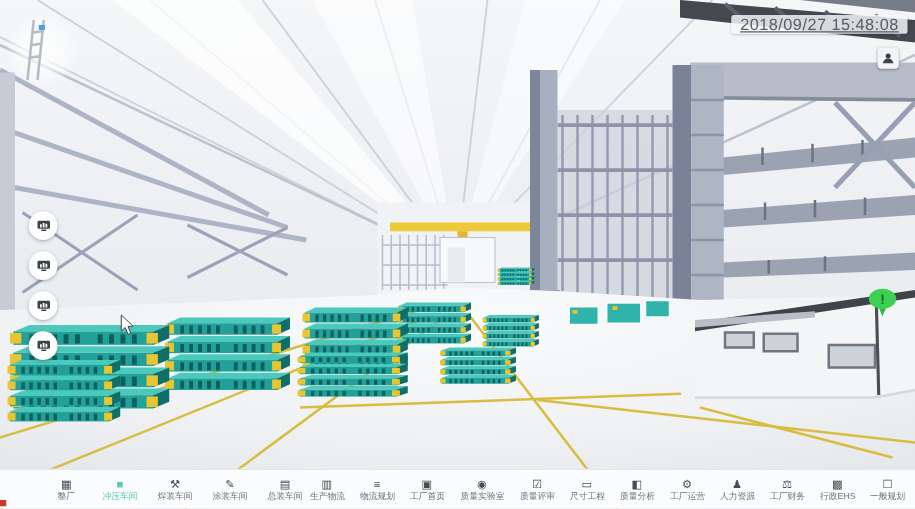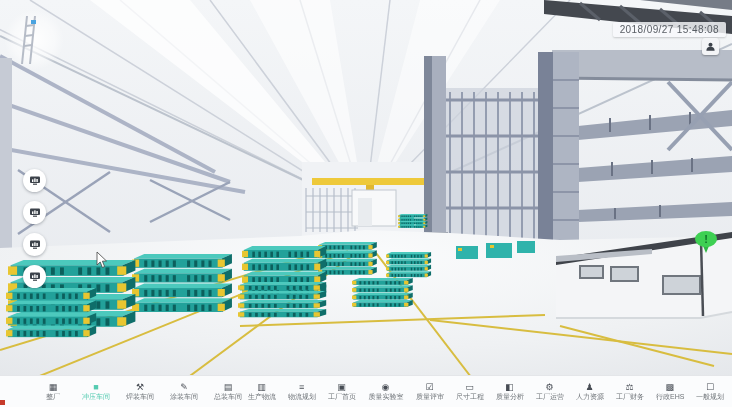--- a/index.html
+++ b/index.html
@@ -5,24 +5,24 @@
   html,body{margin:0;padding:0;}
   body{
     width:732px;height:407px;overflow:hidden;position:relative;
     font-family:"Liberation Sans","DejaVu Sans",sans-serif;
     background:#e8eaee;
   }
   .stage{position:absolute;inset:0;}
   .scene{position:absolute;top:0;left:0;}
 
   .timestamp-chip{
-    position:absolute;top:22px;right:6px;z-index:5;
+    position:absolute;top:12px;right:6px;z-index:5;
     background:rgba(248,249,251,.82);color:#585d64;
-    font-size:10px;line-height:11px;padding:2px 7px;border-radius:2px;
-    letter-spacing:.4px;box-shadow:0 1px 2px rgba(0,0,0,.18);
+    font-size:13px;line-height:11px;padding:2px 7px;border-radius:2px;
+    letter-spacing:.4px;box-shadow:0 1px 2px rgba(0,0,0,.18);text-decoration:underline;
   }
   .user-btn{
     position:absolute;top:38px;right:13px;z-index:5;
     width:17px;height:17px;border:none;padding:0;border-radius:3px;
     background:#f3f4f6;display:flex;align-items:center;justify-content:center;
     box-shadow:0 1px 2px rgba(0,0,0,.3);cursor:pointer;
   }
   .side-btns{position:absolute;left:23px;top:169px;z-index:5;display:flex;flex-direction:column;gap:9px;}
   .circle-btn{
     width:23px;height:23px;border:none;padding:0;border-radius:50%;

